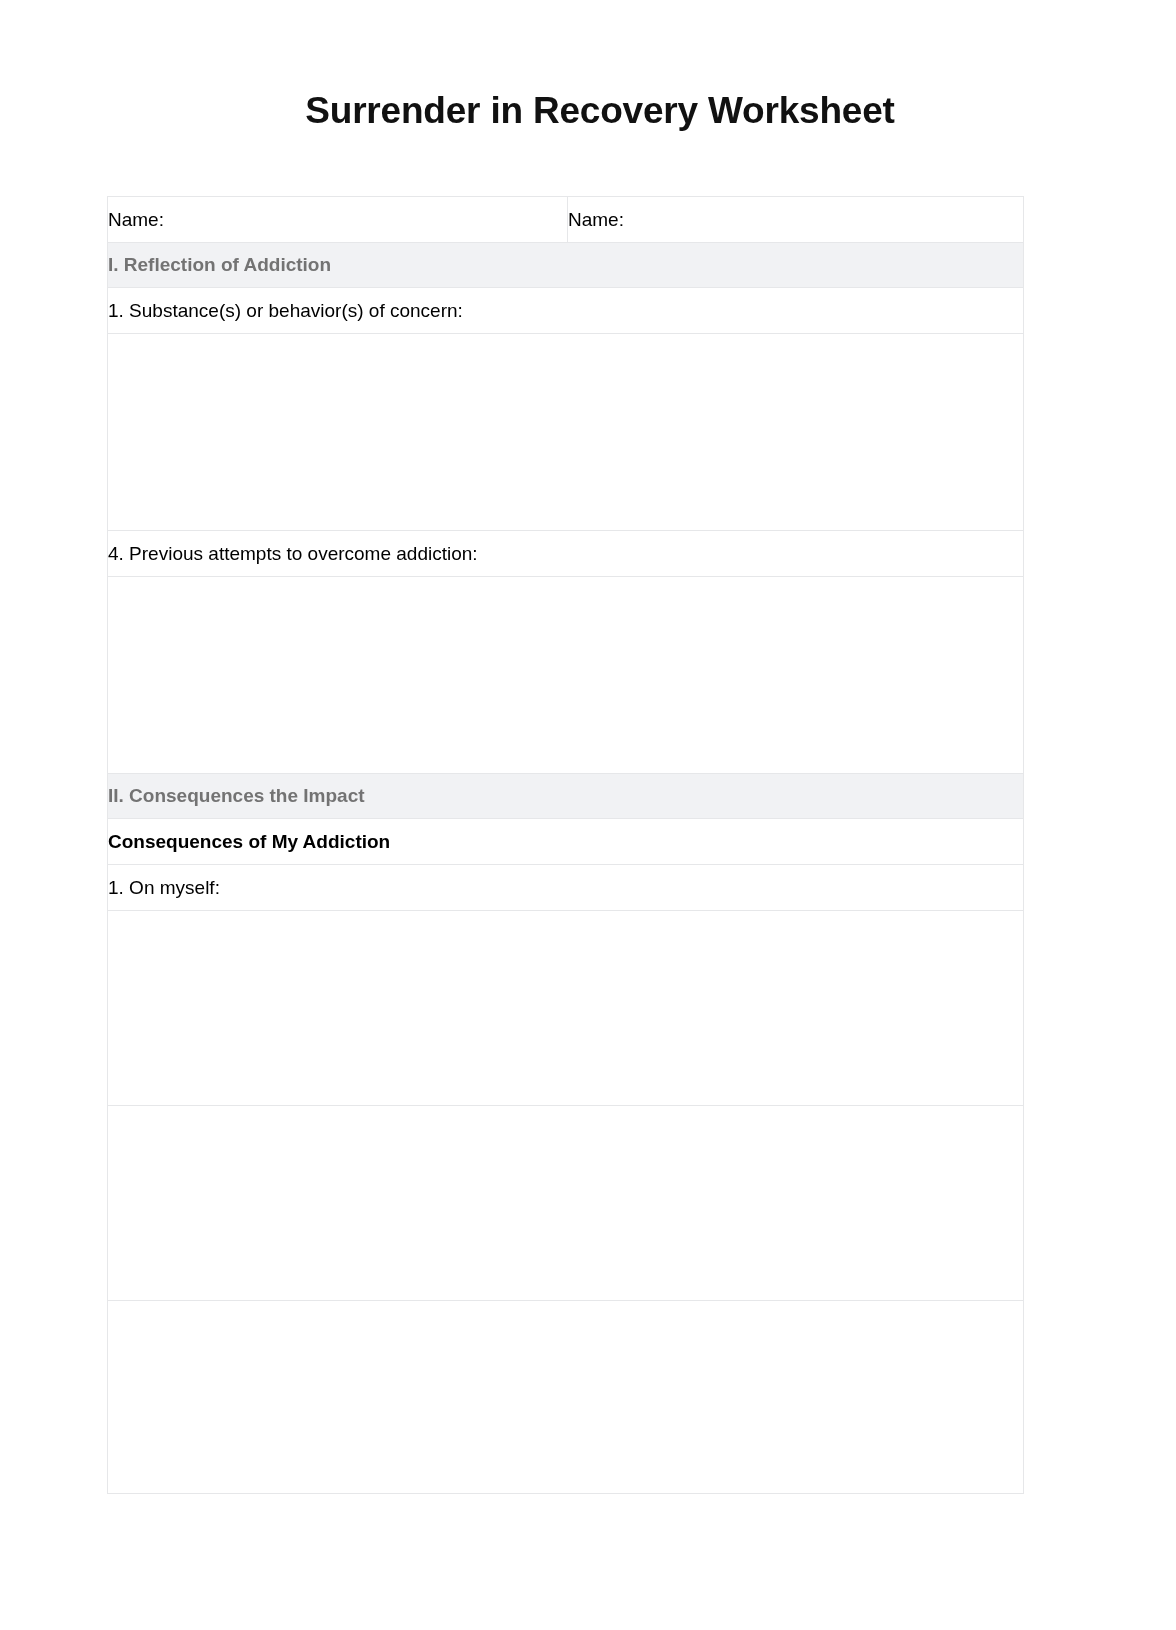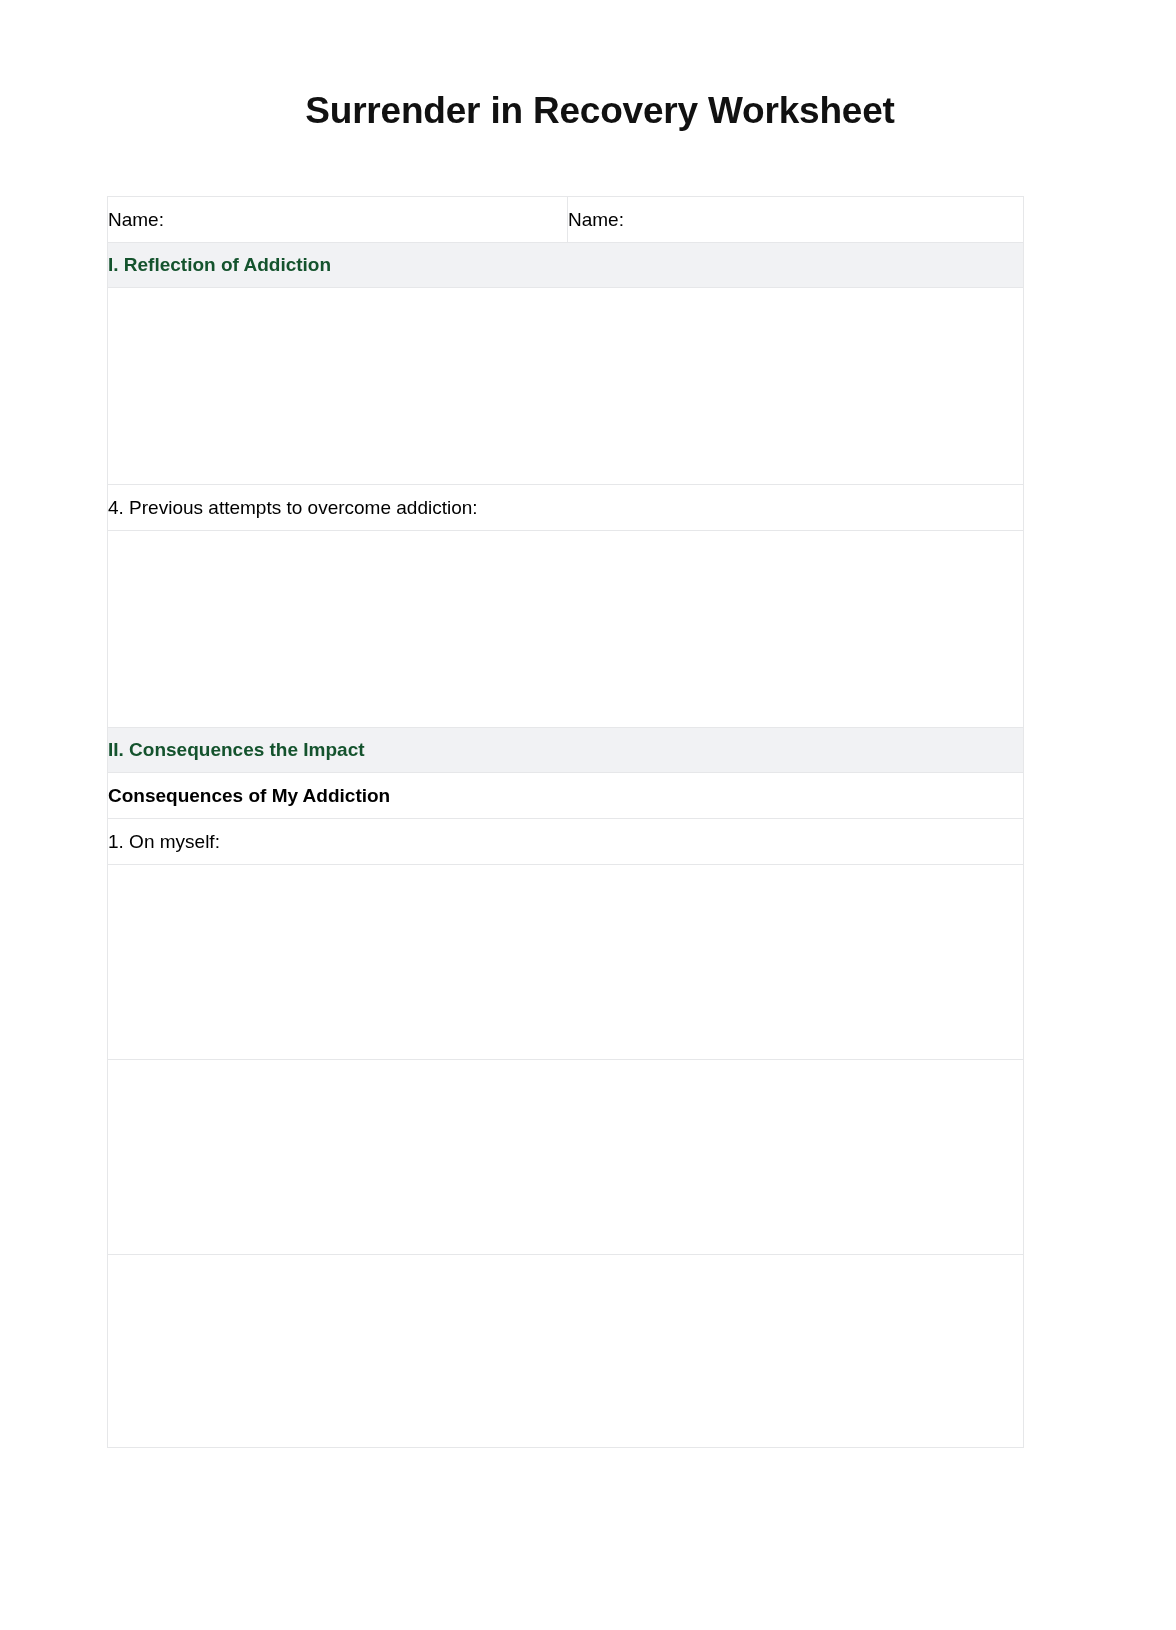--- a/index.html
+++ b/index.html
@@ -61,21 +61,21 @@
   .cell-label.bold-label {
     font-weight: bold;
   }
   .section-header {
     height: 44px;
     padding: 0 0 0 14px;
     background: #f1f2f4 !important;
     font-size: 19px;
     font-weight: bold;
     line-height: 44px;
-    color: #14532d;
+    color: #737373;
     white-space: nowrap;
     overflow: hidden;
   }
   .answer-box {
     height: 194px;
     background: #ffffff;
   }
   .answer-box.tall {
     height: 196px;
   }
@@ -99,20 +99,23 @@
 
       <tr>
         <td class="cell-label">Name:</td>
         <td class="cell-label">Name:</td>
       </tr>
 
       <tr>
         <td class="section-header" colspan="2">I. Reflection of Addiction</td>
       </tr>
 
+      <tr>
+        <td class="cell-label" colspan="2">1. Substance(s) or behavior(s) of concern:</td>
+      </tr>
       <tr>
         <td class="answer-box tall" colspan="2"></td>
       </tr>
 
       <tr>
         <td class="cell-label" colspan="2">4. Previous attempts to overcome addiction:</td>
       </tr>
       <tr>
         <td class="answer-box tall" colspan="2"></td>
       </tr>

